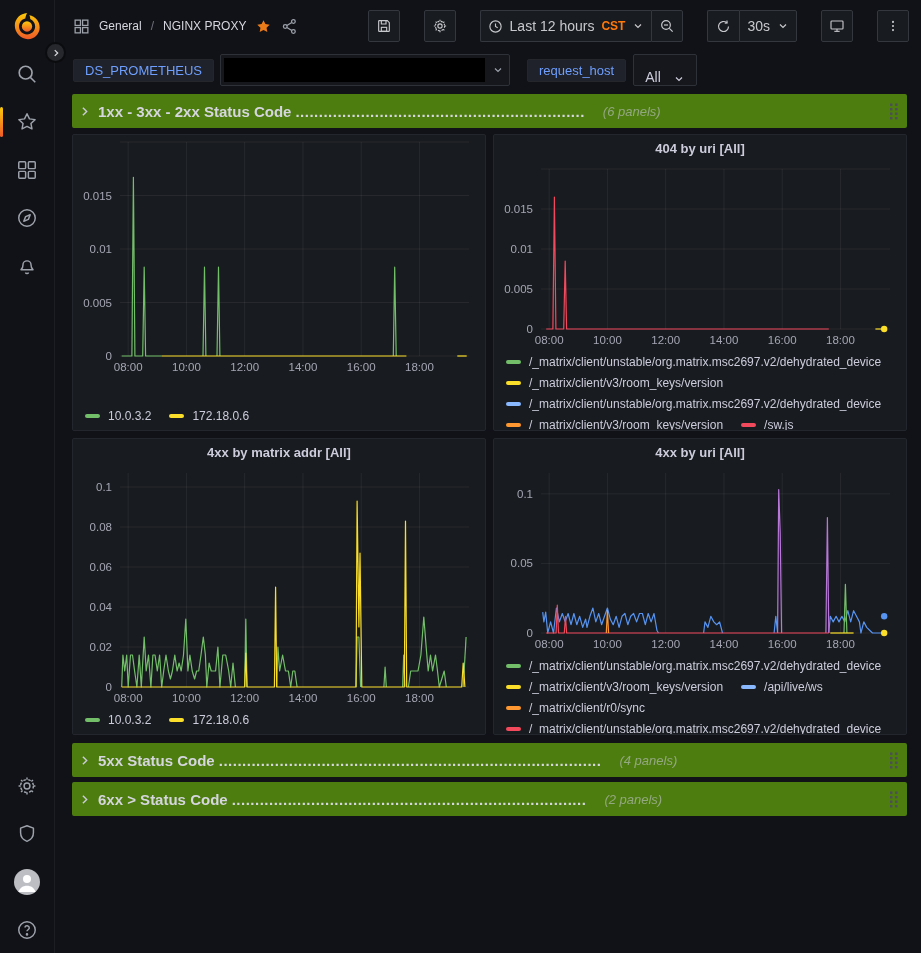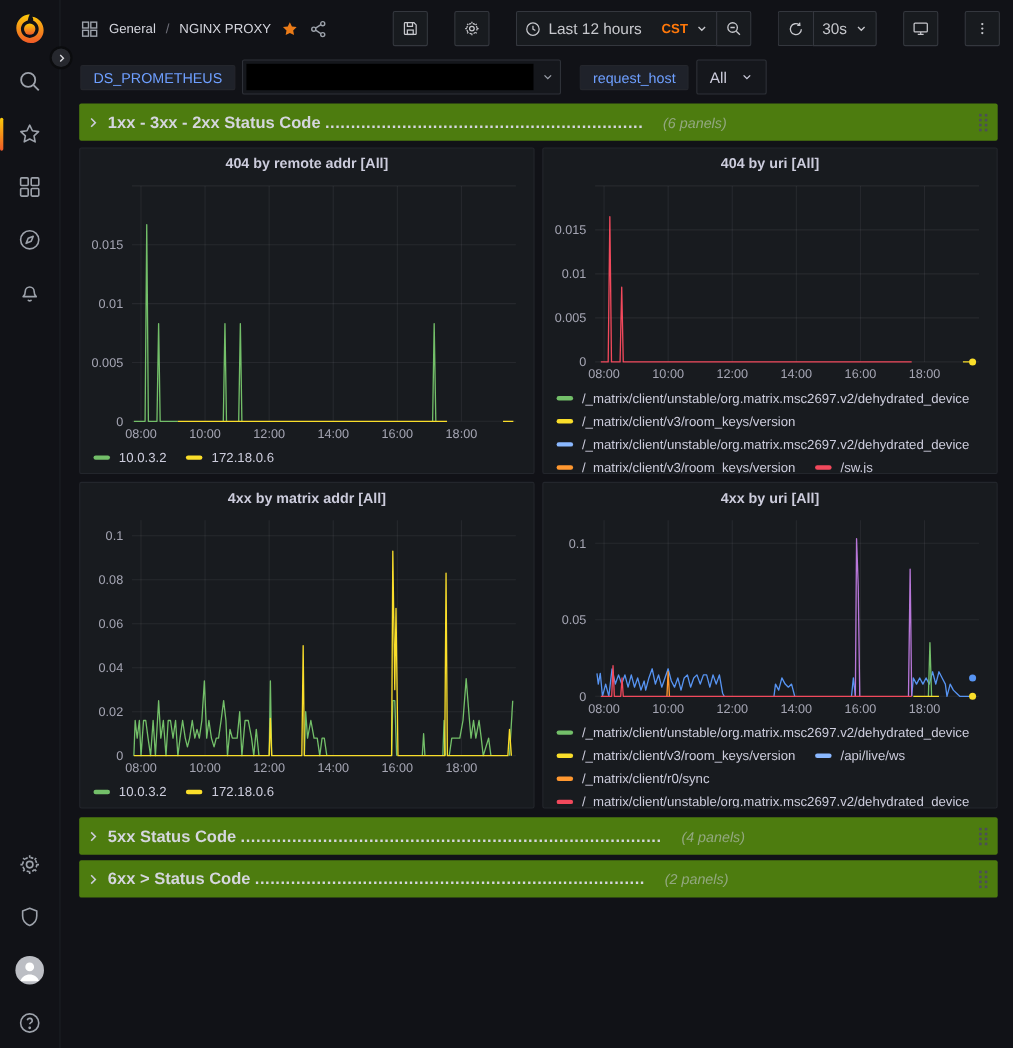--- a/index.html
+++ b/index.html
@@ -64,21 +64,21 @@
     color:#6e9fff; font-size:13px;
   }
   .var-input {
     height:32px; width:290px; margin-left:6px; border:1px solid #2e3138; border-radius:2px;
     background:#15171c; position:relative; display:flex; align-items:center; cursor:pointer;
   }
   .var-input .redacted { position:absolute; left:3px; top:3px; bottom:3px; right:24px; background:#000; }
   .var-input .chev { position:absolute; right:5px; color:#9da2ab; }
   .var-label.second { margin-left:17px; }
   .var-value {
-    height:32px; margin-left:7px; display:flex; align-items:center; gap:12px; padding:0 11px;
+    height:32px; margin-left:7px; display:flex; align-items:flex-end; gap:12px; padding:0 11px;
     background:#15171c; border:1px solid #2e3138; border-radius:2px; color:#ccccdc; font-size:14px; cursor:pointer;
   }
 
   
   .content { margin-left:55px; padding:2px 14px 0 17px; }
   .row-head {
     height:34px; display:flex; align-items:center; padding:0 8px 0 6px; border-radius:2px; cursor:pointer;
   }
   .row-head.collapsed { background:#4d7c0f; }
   .row-head.expanded { margin-top:8px; height:28px; }
@@ -238,21 +238,21 @@
         <circle cx="12" cy="12" r="7" stroke-dasharray="2.8 2.8"></circle>
       </svg>
     </button>
     <div class="btn-pair">
       <button class="hbtn">
         <svg width="15" height="15" viewBox="0 0 24 24" fill="none" stroke="currentColor" stroke-width="1.8">
           <circle cx="12" cy="12" r="9"></circle>
             <path d="M12 7v5l3.5 2"></path>
         </svg>
         <span>Last 12 hours</span>
-        <span class="tz" style="color:#ff780a;margin-left:11px;">CST</span>
+        <span class="tz" style="color:#ff780a;">CST</span>
         <svg width="12" height="12" viewBox="0 0 24 24" fill="none" stroke="currentColor" stroke-width="2.4">
             <polyline points="6 9 12 15 18 9"></polyline>
           </svg>
       </button>
       <button class="hbtn">
         <svg width="16" height="16" viewBox="0 0 24 24" fill="none" stroke="currentColor" stroke-width="1.8">
           <circle cx="10.5" cy="10.5" r="6.5"></circle>
             <line x1="15.5" y1="15.5" x2="20.5" y2="20.5"></line>
             <line x1="7.5" y1="10.5" x2="13.5" y2="10.5"></line>
         </svg>
@@ -330,21 +330,20 @@
           <rect x="6.2" y="9.5" width="2.4" height="2.4"></rect>
         <rect x="1" y="14" width="2.4" height="2.4"></rect>
           <rect x="6.2" y="14" width="2.4" height="2.4"></rect>
       </svg>
     </span>
   </div>
 
 
   <div class="grid2">
     <div class="panel">
-      <div class="p-title">404 by remote addr [All]</div>
       <div class="chart">
           <svg width="412" height="242">
             <line x1="55.15692821368949" x2="55.15692821368949" y1="7" y2="221" stroke="rgba(204,204,220,0.08)"></line>
             <text x="55.15692821368949" y="236" text-anchor="middle" fill="rgba(204,204,220,0.78)" font-size="11.5">08:00</text>
             <line x1="113.42070116861436" x2="113.42070116861436" y1="7" y2="221" stroke="rgba(204,204,220,0.08)"></line>
             <text x="113.42070116861436" y="236" text-anchor="middle" fill="rgba(204,204,220,0.78)" font-size="11.5">10:00</text>
             <line x1="171.68447412353925" x2="171.68447412353925" y1="7" y2="221" stroke="rgba(204,204,220,0.08)"></line>
             <text x="171.68447412353925" y="236" text-anchor="middle" fill="rgba(204,204,220,0.78)" font-size="11.5">12:00</text>
             <line x1="229.9482470784641" x2="229.9482470784641" y1="7" y2="221" stroke="rgba(204,204,220,0.08)"></line>
             <text x="229.9482470784641" y="236" text-anchor="middle" fill="rgba(204,204,220,0.78)" font-size="11.5">14:00</text>

